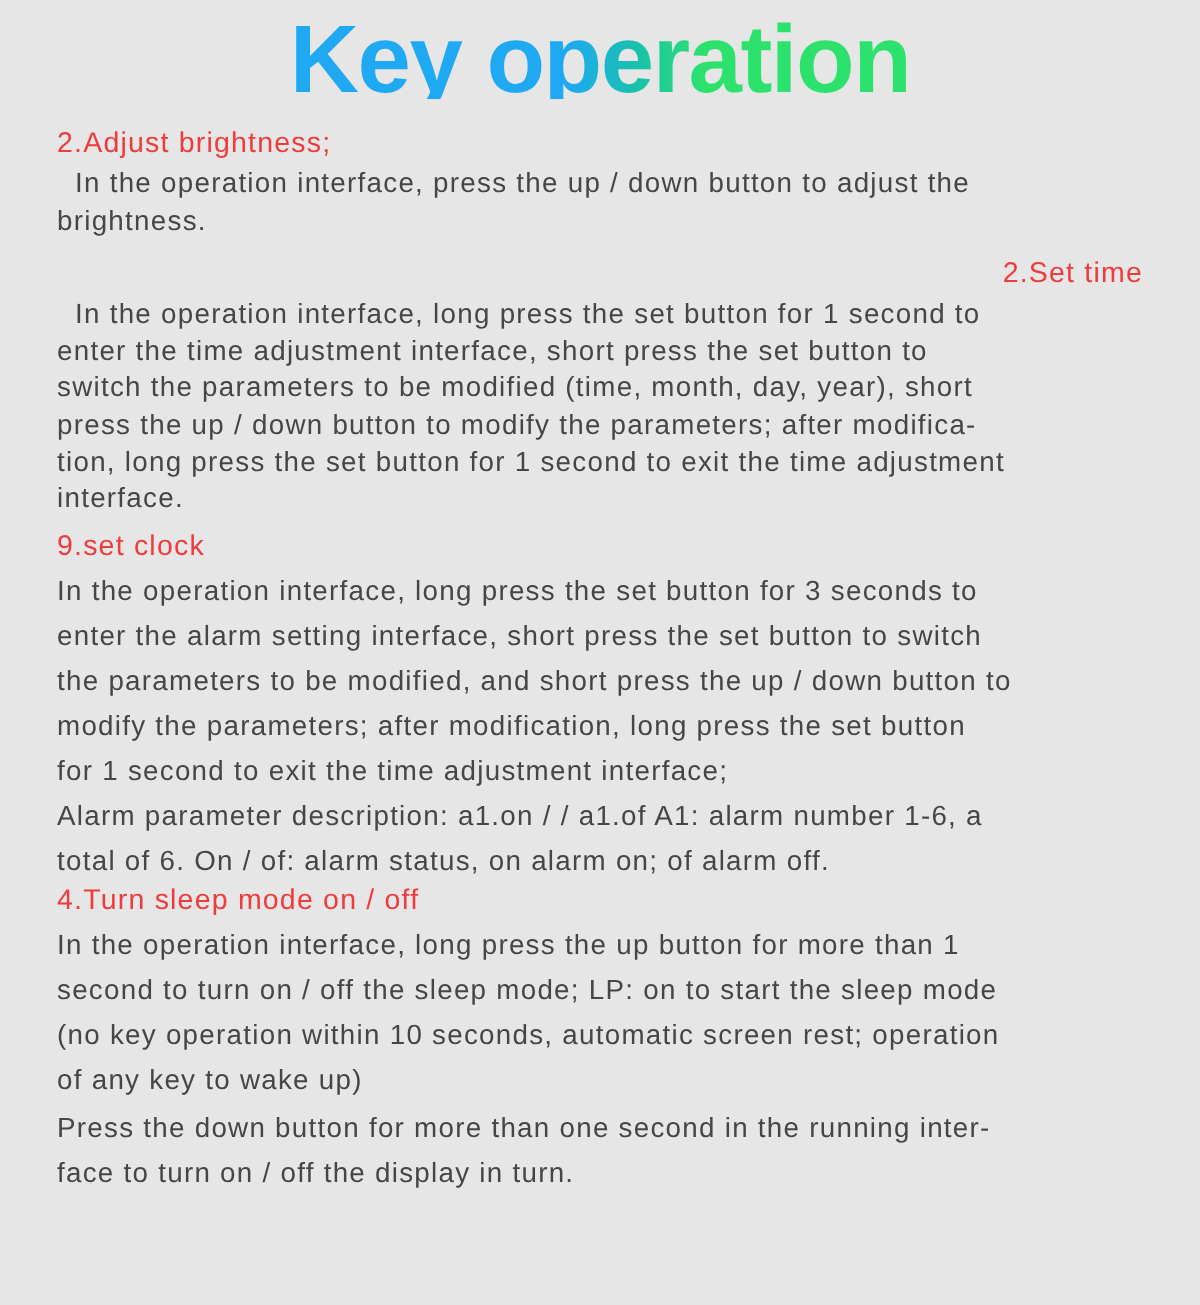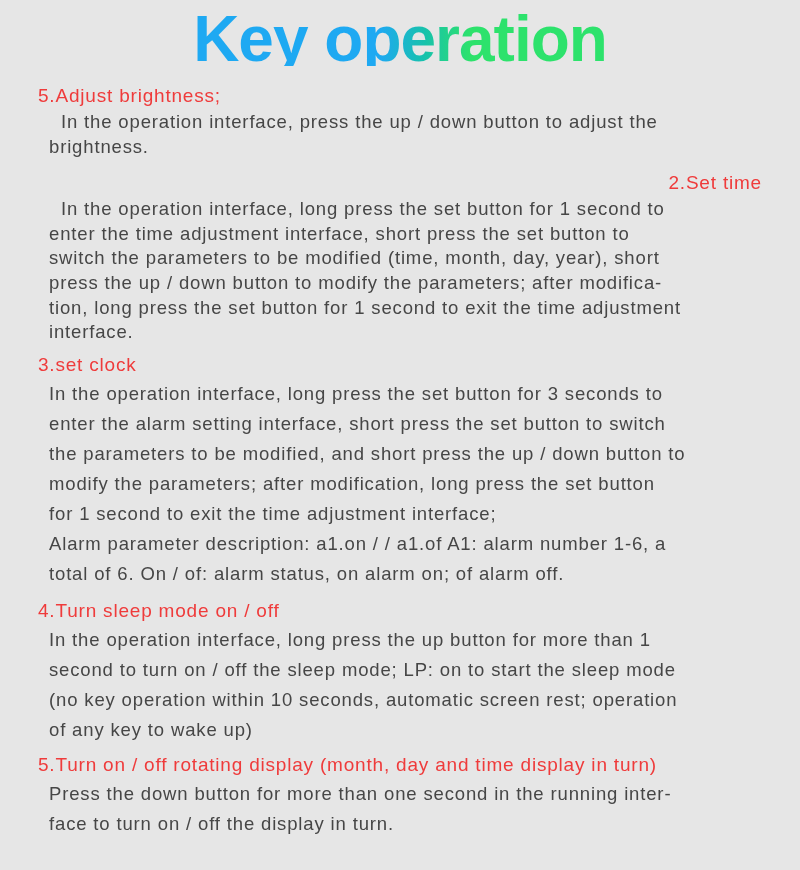--- a/index.html
+++ b/index.html
@@ -45,75 +45,74 @@
   .section h2 {
     margin: 0;
     color: var(--red);
     font-size: 19px;
     font-weight: normal;
     letter-spacing: 0.8px;
     line-height: 24px;
     white-space: pre;
   }
   .section .body {
-    margin: 2px 0 0 11px;
+    margin: 2px 0 0 0;
     color: var(--body);
     font-size: 18.5px;
     letter-spacing: 0.85px;
     white-space: pre;
   }
   .sec-1 h2 { margin-top: 18px; }
   .sec-2 h2 { margin-top: 12px; text-align: right; }
   .sec-3 h2 { margin-top: 8px; }
-  .sec-4 h2 { margin-top: 10px; }
+  .sec-4 h2 { }
   .sec-5 h2 { margin-top: 8px; }
   .body.tight { line-height: 24.6px; }
   .body.loose { line-height: 30px; }
 </style>
 </head>
 <body>
 
 <div class="page">
 
   <h1 class="page-title"><span class="grad">Key operation</span></h1>
 
   <div class="section sec-1">
-    <h2>5.Adjust brightness;</h2>
+    <h2>2.Adjust brightness;</h2>
     <p class="body tight">  In the operation interface, press the up / down button to adjust the
 brightness.</p>
   </div>
 
   <div class="section sec-2">
     <h2>2.Set time</h2>
     <p class="body tight">  In the operation interface, long press the set button for 1 second to
 enter the time adjustment interface, short press the set button to
 switch the parameters to be modified (time, month, day, year), short
 press the up / down button to modify the parameters; after modifica-
 tion, long press the set button for 1 second to exit the time adjustment
 interface.</p>
   </div>
 
   <div class="section sec-3">
-    <h2>3.set clock</h2>
+    <h2>9.set clock</h2>
     <p class="body loose">In the operation interface, long press the set button for 3 seconds to
 enter the alarm setting interface, short press the set button to switch
 the parameters to be modified, and short press the up / down button to
 modify the parameters; after modification, long press the set button
 for 1 second to exit the time adjustment interface;
 Alarm parameter description: a1.on / / a1.of A1: alarm number 1-6, a
 total of 6. On / of: alarm status, on alarm on; of alarm off.</p>
   </div>
 
   <div class="section sec-4">
     <h2>4.Turn sleep mode on / off</h2>
     <p class="body loose">In the operation interface, long press the up button for more than 1
 second to turn on / off the sleep mode; LP: on to start the sleep mode
 (no key operation within 10 seconds, automatic screen rest; operation
 of any key to wake up)</p>
   </div>
 
   <div class="section sec-5">
-    <h2>5.Turn on / off rotating display (month, day and time display in turn)</h2>
     <p class="body loose">Press the down button for more than one second in the running inter-
 face to turn on / off the display in turn.</p>
   </div>
 
 </div>
 
 </body></html>

